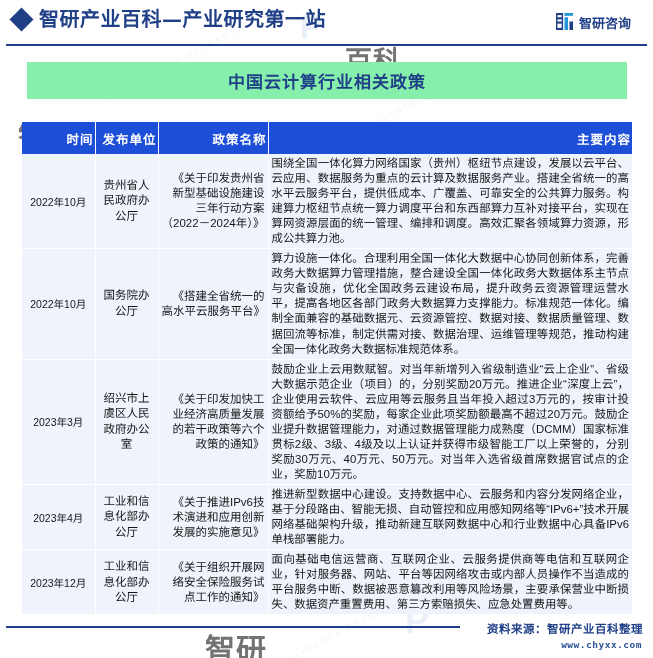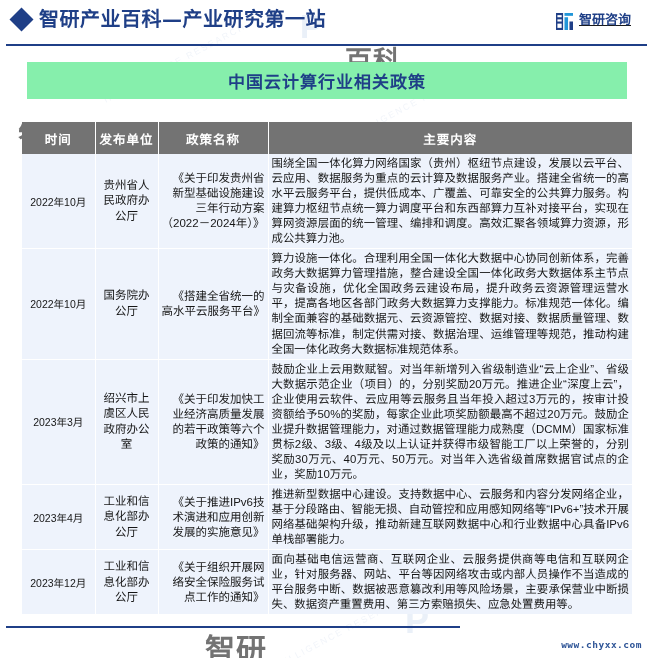--- a/index.html
+++ b/index.html
@@ -76,23 +76,22 @@
     font-weight: bold;
     color: #1f3f87;
     letter-spacing: 0.5px;
     line-height: 1;
   }
   .corp-group {
     position: absolute;
     right: 14px;
     top: 13px;
     display: flex;
-    align-items: flex-start;
+    align-items: flex-end;
     gap: 6px;
-    text-decoration: underline;
   }
   .corp-logo {
     width: 17px;
     height: 17px;
     flex: none;
   }
   .corp-name {
     font-size: 13px;
     font-weight: bold;
     color: #1f3f87;
@@ -135,29 +134,29 @@
     top: 122px;
     width: 610px;
     z-index: 2;
   }
   table.policy-table {
     border-collapse: collapse;
     width: 610px;
     table-layout: fixed;
   }
   table.policy-table th {
-    background: #737373;
+    background: #1d4ed8;
     color: #ffffff;
     font-size: 12.5px;
     font-weight: bold;
     letter-spacing: 1px;
     height: 30px;
     border-right: 1px solid #ffffff;
     vertical-align: middle;
-    text-align: center;
+    text-align: right;
   }
   table.policy-table th:last-child { border-right: none; }
 
   table.policy-table td {
     background: #eef3fc;
     border-right: 1px solid #ffffff;
     border-bottom: 1px solid #ffffff;
     vertical-align: middle;
     padding: 2px 3px;
     color: #161616;
@@ -327,14 +326,15 @@
         <td class="cell-org">工业和信息化部办公厅</td>
         <td class="cell-policy">《关于组织开展网络安全保险服务试点工作的通知》</td>
         <td class="cell-body">面向基础电信运营商、互联网企业、云服务提供商等电信和互联网企业，针对服务器、网站、平台等因网络攻击或内部人员操作不当造成的平台服务中断、数据被恶意篡改利用等风险场景，主要承保营业中断损失、数据资产重置费用、第三方索赔损失、应急处置费用等。</td>
       </tr>
     </tbody>
   </table>
 </div>
 
 <div class="page-footer">
   <div class="footer-rule"></div>
+  <div class="footer-source">资料来源：智研产业百科整理</div>
   <div class="footer-site">www.chyxx.com</div>
 </div>
 
 </body></html>

